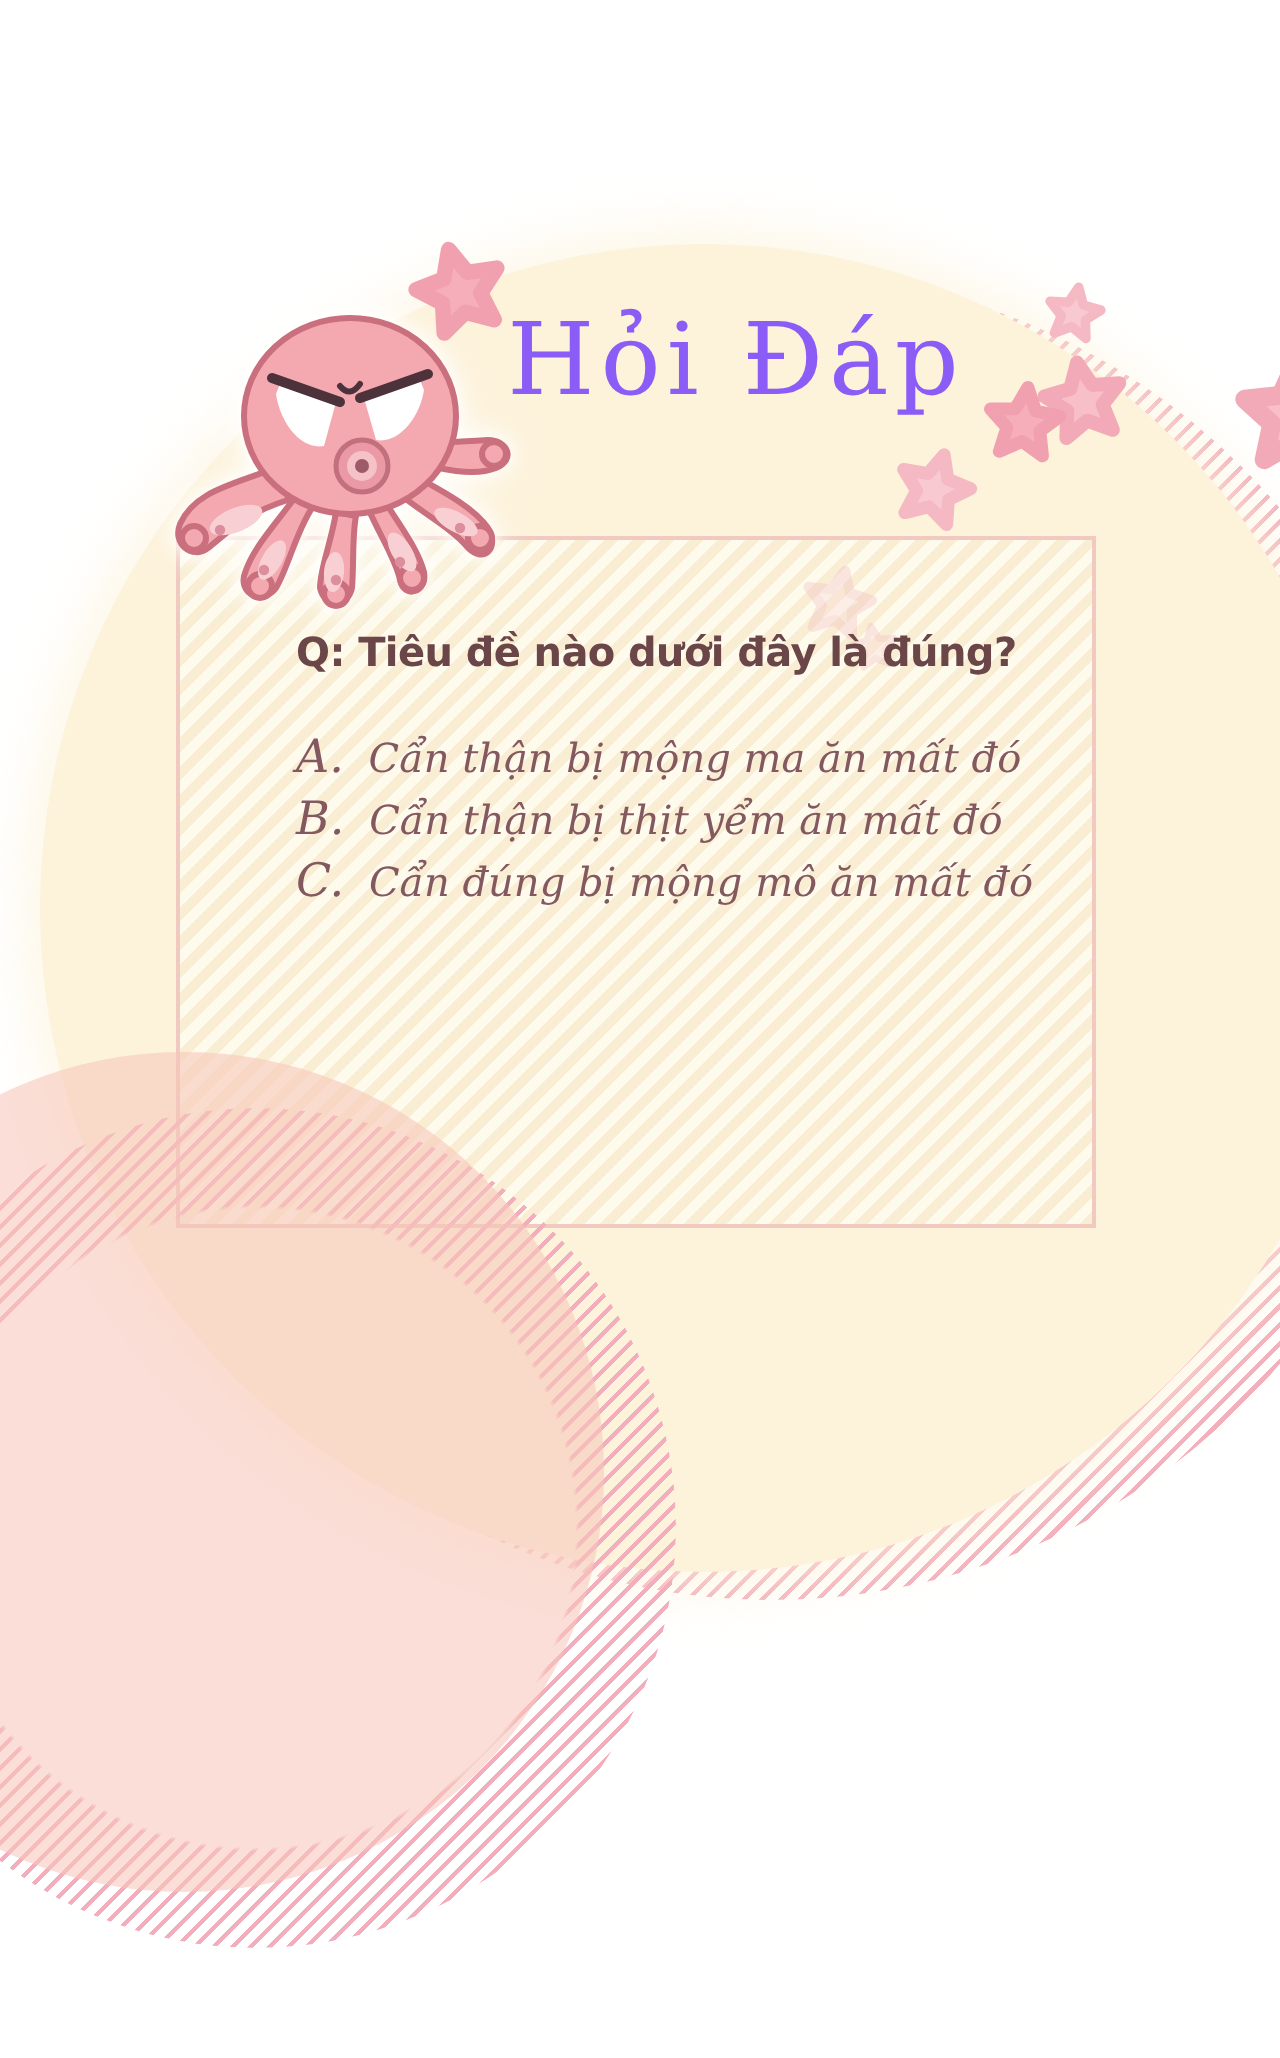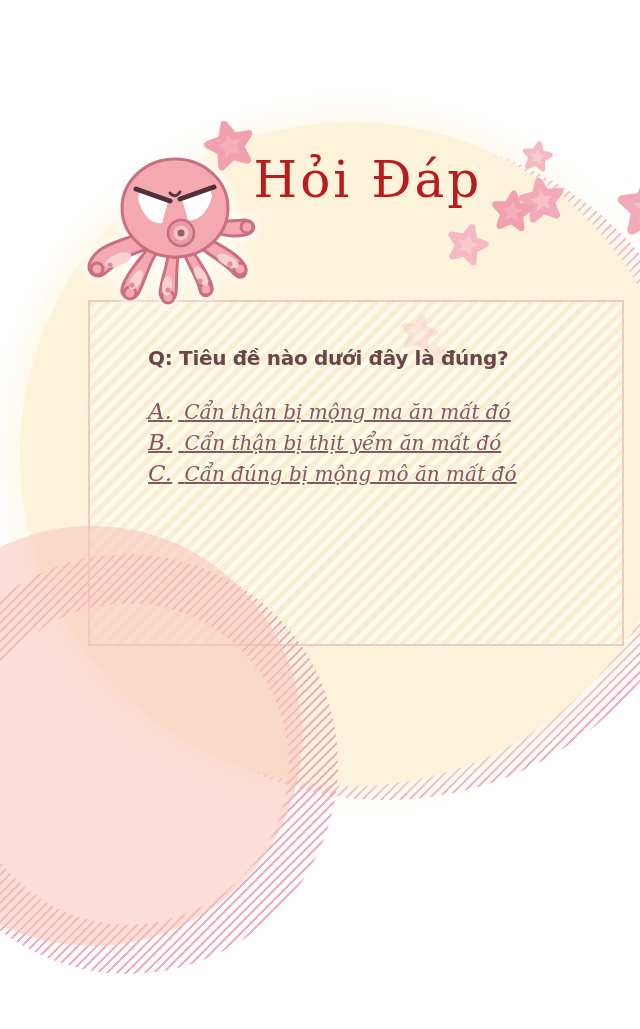--- a/index.html
+++ b/index.html
@@ -22,40 +22,40 @@
     left:-82px;top:554px;width:420px;height:420px;
     -webkit-mask:radial-gradient(circle closest-side,transparent 0 76%,#000 77%);
     mask:radial-gradient(circle closest-side,transparent 0 76%,#000 77%);
   }
   .pink-circle{
     position:absolute;left:-118px;top:526px;width:420px;height:420px;border-radius:50%;
     background:rgba(246,199,186,0.58);
   }
   
   .question-box{
-    position:absolute;left:88px;top:300px;width:536px;height:346px;
+    position:absolute;left:88px;top:268px;width:460px;height:346px;
     box-sizing:border-box;border:2px solid #f0c9c0;
     background:repeating-linear-gradient(135deg,#f9eed3 0 5px,#fefaec 5px 10px);
     z-index:3;
   }
   .faint-stars{position:absolute;left:295px;top:8px;opacity:.33;}
   .question{
     position:absolute;left:58px;top:44px;margin:0;width:380px;
     font-family:"DejaVu Sans",sans-serif;font-weight:bold;font-size:20px;
     letter-spacing:-0.3px;color:#6b4649;
   }
   .options{position:absolute;left:58px;top:94px;}
   .option{height:31px;line-height:31px;white-space:nowrap;
-    font-family:"DejaVu Serif",serif;font-style:italic;color:#83595f;font-size:20px;text-decoration:underline;}
+    font-family:"DejaVu Serif",serif;font-style:italic;color:#83595f;font-size:20px;}
   .opt-label{font-size:23px;font-style:italic;margin-right:6px;}
   
   .title{
     position:absolute;left:228px;top:150px;width:280px;margin:0;text-align:center;
     font-family:"DejaVu Serif",serif;font-weight:normal;font-size:50px;line-height:1.2;
-    letter-spacing:3px;color:#b91c1c;z-index:7;
+    letter-spacing:3px;color:#8b5cf6;z-index:7;
   }
   
   .octopus{
     position:absolute;left:80px;top:148px;z-index:6;
     filter:drop-shadow(0 0 4px #ffffff) drop-shadow(0 0 9px rgba(255,255,255,.85));
   }
   .stars-overlay{position:absolute;left:0;top:0;z-index:8;pointer-events:none;}
   .z4{position:absolute;z-index:4;}
   .z5{position:absolute;z-index:5;}
 </style>

